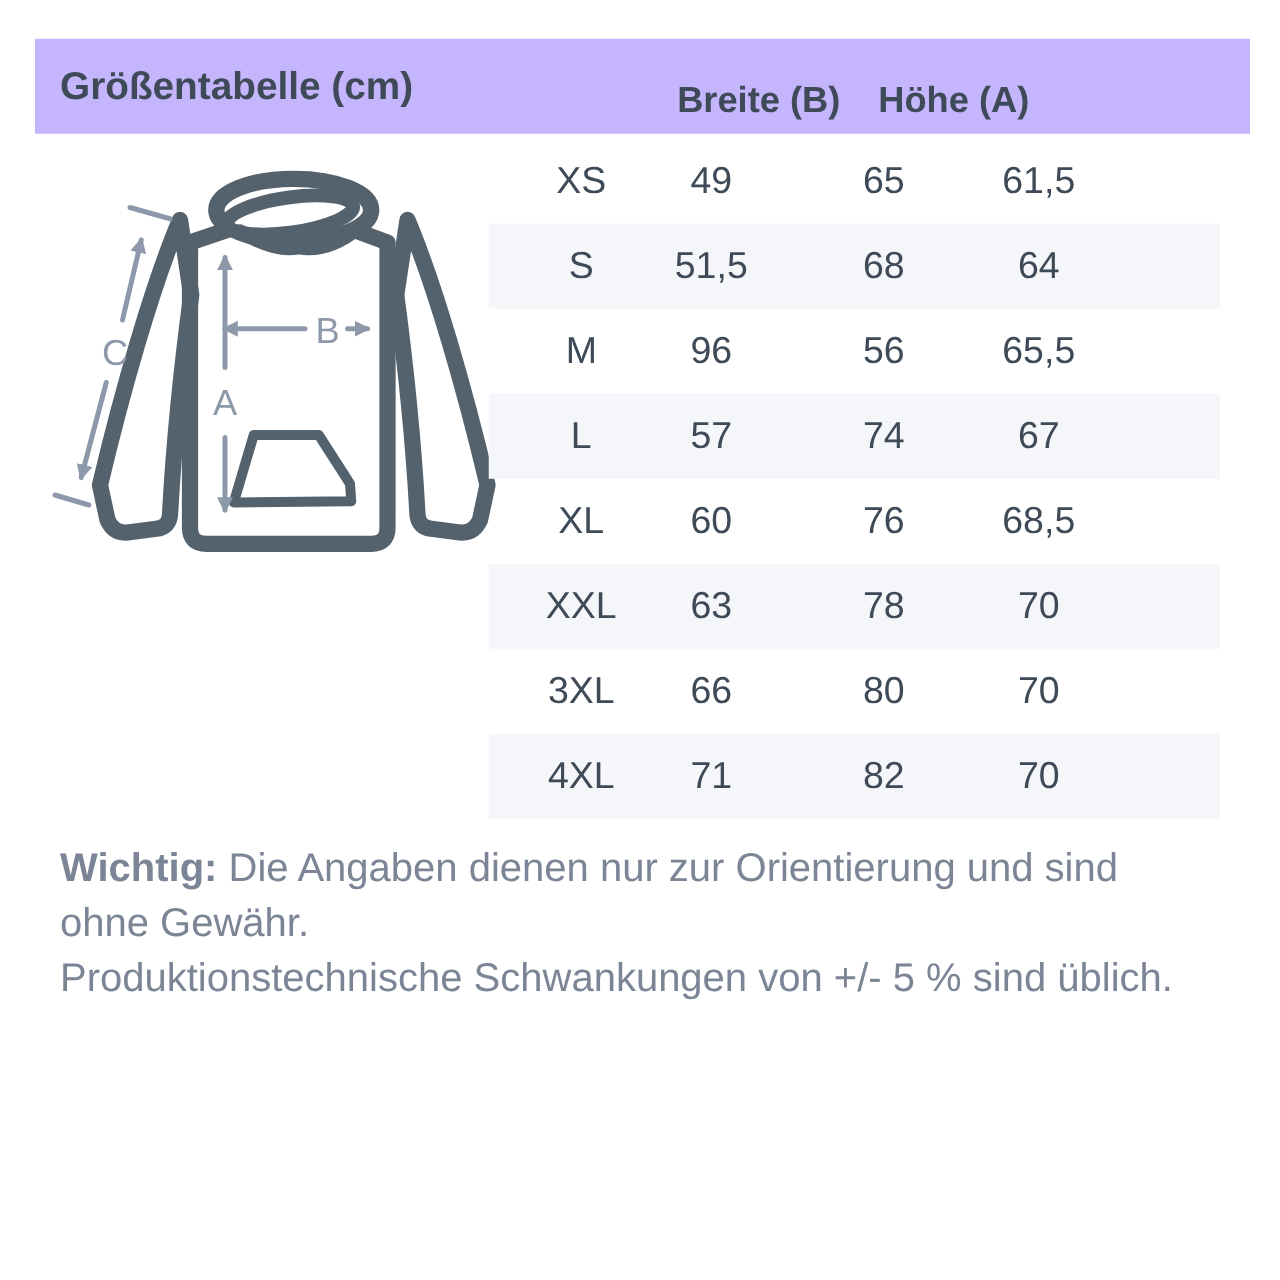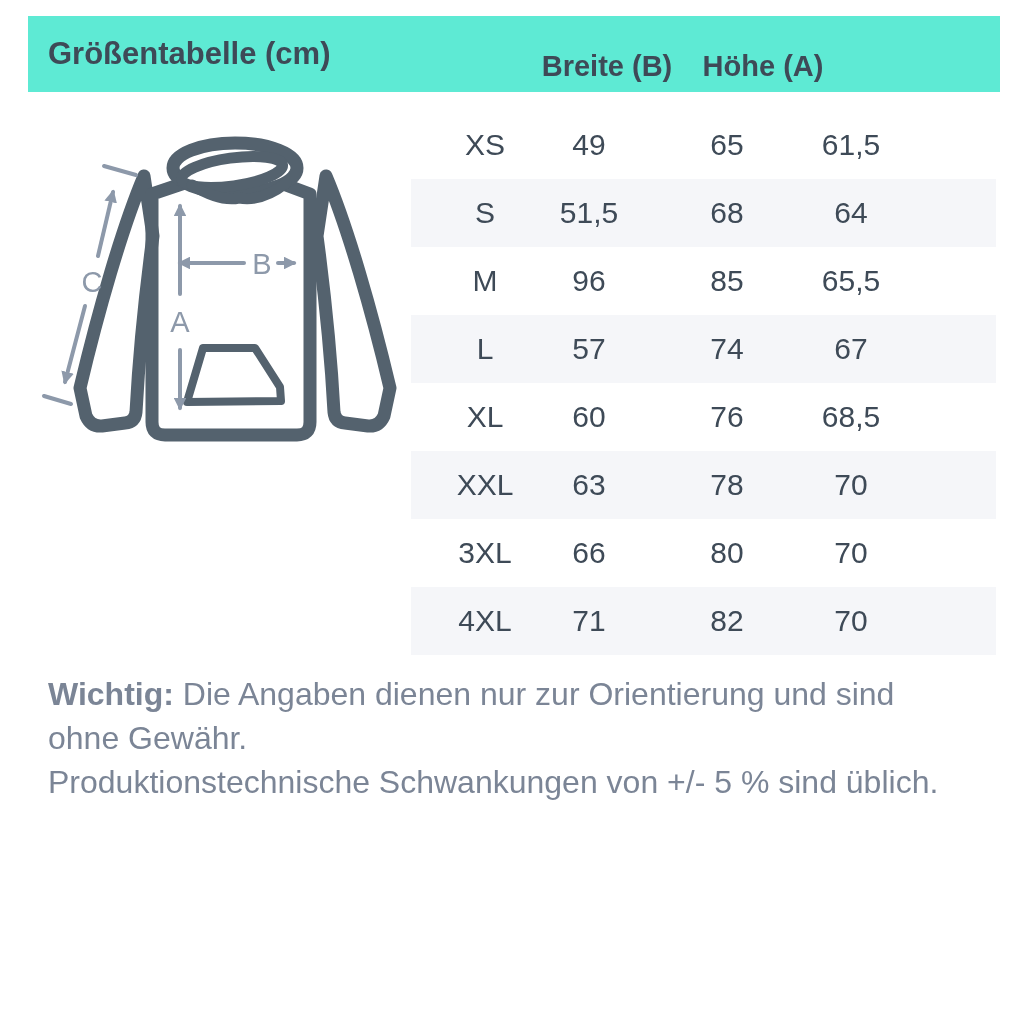--- a/index.html
+++ b/index.html
@@ -5,38 +5,38 @@
   html,body{margin:0;padding:0;}
   body{
     width:1024px;height:1024px;
     background:#ffffff;
     font-family:"Liberation Sans",sans-serif;
     position:relative;
     overflow:hidden;
   }
   
   .band{
-    position:absolute;left:28px;top:16px;width:972px;height:76px;
-    background:#5eead4;
+    position:absolute;left:28px;top:31px;width:972px;height:76px;
+    background:#c4b5fd;
   }
   .band .title{
     position:absolute;left:20px;top:50%;transform:translateY(-50%);
     font-size:31px;font-weight:bold;color:#3e4a57;white-space:nowrap;
   }
   .band .col{
     position:absolute;top:50%;transform:translate(-50%,-50%);
     font-size:29px;font-weight:bold;color:#3e4a57;white-space:nowrap;margin-top:12px;
   }
   .col-breite{left:579px;}
   .col-hoehe{left:735px;}
   .col-aermel{left:882px;}
 
   
   .rows{
-    position:absolute;left:411px;top:111px;width:585px;
+    position:absolute;left:391px;top:111px;width:585px;
   }
   .row{position:relative;height:68px;}
   .row:nth-child(even){background:#f5f6f9;}
   .cell{
     position:absolute;top:50%;transform:translate(-50%,-50%);
     font-size:30px;color:#3e4a57;white-space:nowrap;
   }
   .c1{left:74px;}
   .c2{left:178px;}
   .c3{left:316px;}
@@ -104,21 +104,21 @@
   </div>
   <div class="row">
     <span class="cell c1">S</span>
     <span class="cell c2">51,5</span>
     <span class="cell c3">68</span>
     <span class="cell c4">64</span>
   </div>
   <div class="row">
     <span class="cell c1">M</span>
     <span class="cell c2">96</span>
-    <span class="cell c3">85</span>
+    <span class="cell c3">56</span>
     <span class="cell c4">65,5</span>
   </div>
   <div class="row">
     <span class="cell c1">L</span>
     <span class="cell c2">57</span>
     <span class="cell c3">74</span>
     <span class="cell c4">67</span>
   </div>
   <div class="row">
     <span class="cell c1">XL</span>

